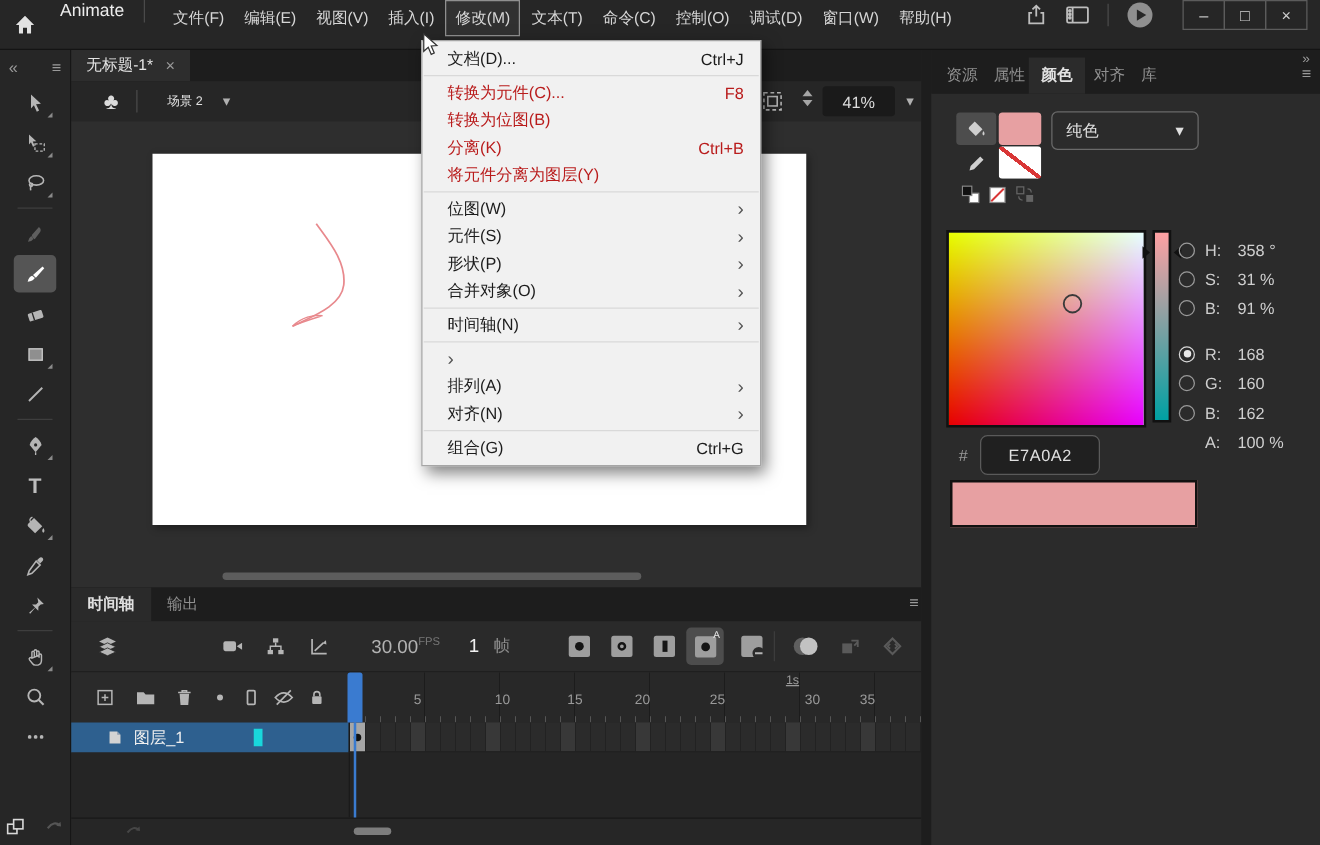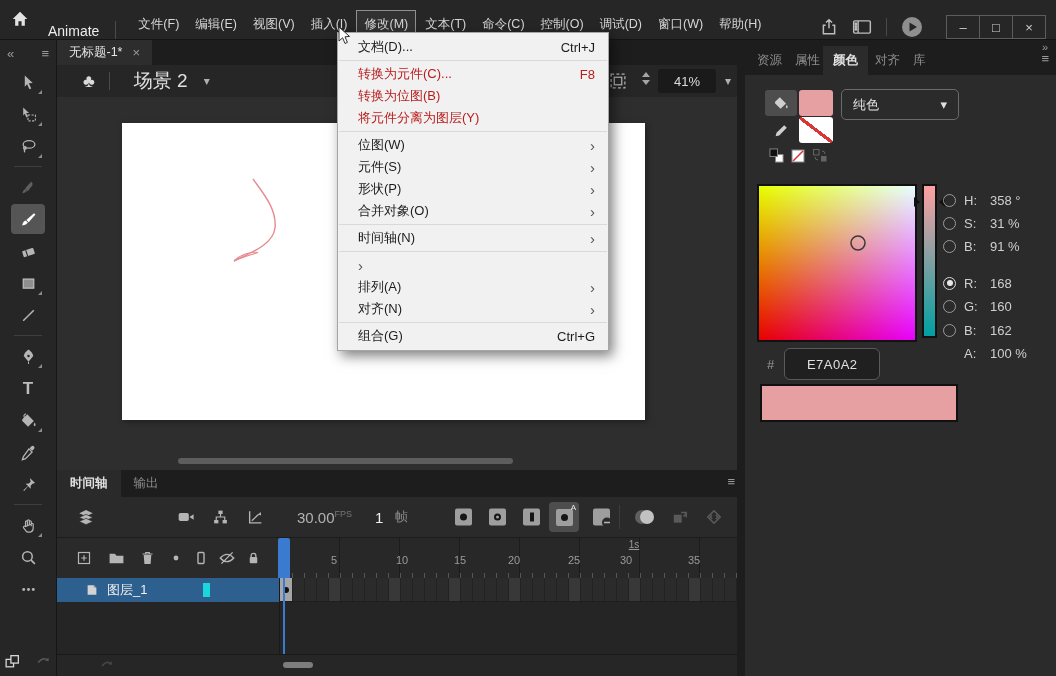--- a/index.html
+++ b/index.html
@@ -2,21 +2,21 @@
 <html><head>
 <meta charset="utf-8">
 <style>
 *{margin:0;padding:0;box-sizing:border-box}
 html,body{width:1056px;height:676px}
 body{position:relative;background:#222;font-family:"Liberation Sans",sans-serif;font-size:13px;color:#c8c8c8;overflow:hidden}
 .a{position:absolute}
 svg{display:block}
 .vdiv{width:1px;height:18px;background:#4a4a4a}
 
-#menubar{left:0;top:0;width:1056px;height:40px;background:#262626;border-bottom:1px solid #141414;display:flex;align-items:flex-end;z-index:20}
+#menubar{left:0;top:0;width:1056px;height:40px;background:#262626;border-bottom:1px solid #141414;display:flex;align-items:flex-start;z-index:20}
 #homebtn{width:40px;height:40px;display:flex;align-items:center;justify-content:center}
 #appname{margin:0 16px 0 8px;color:#ececec;font-size:14px}
 #mainmenu{display:flex;align-items:center;margin-left:14px}
 .mi{padding:5px 7px;margin:0 1px;color:#d6d6d6;font-size:12.5px;white-space:nowrap}
 .mi.active{border:1px solid #8f8f8f;background:#313131}
 #mbright{margin-left:auto;display:flex;align-items:center;gap:14px;padding-right:10px}
 .wbgrp{display:flex;margin-left:10px}
 .wb{width:34px;height:24px;border:1px solid #5c5c5c;margin-left:-1px;display:flex;align-items:center;justify-content:center;color:#cfcfcf;font-size:13px}
 
 #toolbar{left:0;top:40px;width:57px;height:636px;background:#262626;border-right:1px solid #161616;display:flex;flex-direction:column;align-items:center}
@@ -26,21 +26,21 @@
 .tool.dim svg{opacity:.4}
 .crn::after{content:"";position:absolute;right:3px;bottom:3px;border-left:4px solid transparent;border-bottom:4px solid #8a8a8a}
 .tdiv{width:28px;height:1px;background:#3e3e3e;margin:4px 0}
 .ttool{font-size:17px;font-weight:bold;color:#bdbdbd;line-height:1}
 
 #tabbar{left:57px;top:40px;width:688px;height:25px;background:#1d1d1d;display:flex}
 .doctab{background:#2d2d2d;padding:0 12px;display:flex;align-items:center;gap:10px;color:#e5e5e5;font-size:12.5px}
 .doctab .x{color:#9a9a9a;font-size:13px}
 #editbar{left:57px;top:65px;width:688px;height:32px;background:#262626;display:flex;align-items:center;position:relative}
 #editbar .club{font-size:18px;color:#dadada;margin:0 14px 0 26px}
-#editbar .scene{color:#e0e0e0;margin-left:24px;font-size:19px}
+#editbar .scene{color:#e0e0e0;margin-left:24px;font-size:10px}
 #editbar .chev{color:#b0b0b0;margin-left:16px;font-size:12px}
 #zoombox{position:absolute;left:601px;top:4px;width:58px;height:24px;background:#1a1a1a;border-radius:3px;display:flex;align-items:center;justify-content:center;color:#dcdcdc}
 #stepper{position:absolute;left:585px;top:7px;display:flex;flex-direction:column;gap:3px}
 .st-up{width:0;height:0;border-left:4px solid transparent;border-right:4px solid transparent;border-bottom:5px solid #a5a5a5}
 .st-dn{width:0;height:0;border-left:4px solid transparent;border-right:4px solid transparent;border-top:5px solid #a5a5a5}
 #zchev{position:absolute;left:668px;top:9px;color:#b0b0b0;font-size:12px}
 #clipicon{position:absolute;left:551px;top:6px}
 #stagewrap{left:57px;top:97px;width:688px;height:373px;background:#2e2e2e}
 #stage{position:absolute;left:65px;top:26px;width:523px;height:297px;background:#ffffff;box-shadow:2px 2px 6px rgba(0,0,0,.35)}
 #stagehscroll{position:absolute;left:121px;top:361px;width:335px;height:6px;background:#5d5d5d;border-radius:3px}
@@ -468,21 +468,21 @@
           </svg>
         </span>
     </div>
     <div id="rulerframes">
       <span id="sec1" style="left:354px">1s</span>
       <span class="rnum" style="left:54px">5</span>
       <span class="rnum" style="left:122px">10</span>
       <span class="rnum" style="left:180px">15</span>
       <span class="rnum" style="left:234px">20</span>
       <span class="rnum" style="left:294px">25</span>
-      <span class="rnum" style="left:346px">30</span>
+      <span class="rnum" style="left:370px">30</span>
       <span class="rnum" style="left:414px">35</span>
       <span id="rticks"></span>
     </div>
   </div>
 
   <div id="layerrow">
     <div id="layerrowL">
       <span style="margin-left:28px">
           <svg width="14" height="14" viewBox="0 0 16 16">
             <path d="M3 2.5 h7 l3 3 V13.5 H3Z" fill="#d3d3d3"></path>
@@ -643,20 +643,24 @@
     </div>
   <div class="psep"></div>
   <div class="pmi off">
       <span class="lbl">转换为元件(C)...</span>
       <span class="sc">F8</span>
     </div>
   <div class="pmi off">
       <span class="lbl">转换为位图(B)</span>
     </div>
   <div class="pmi off">
+      <span class="lbl">分离(K)</span>
+      <span class="sc">Ctrl+B</span>
+    </div>
+  <div class="pmi off">
       <span class="lbl">将元件分离为图层(Y)</span>
     </div>
   <div class="psep"></div>
   <div class="pmi">
       <span class="lbl">位图(W)</span>
       <span class="parrow">›</span>
     </div>
   <div class="pmi">
       <span class="lbl">元件(S)</span>
       <span class="parrow">›</span>

